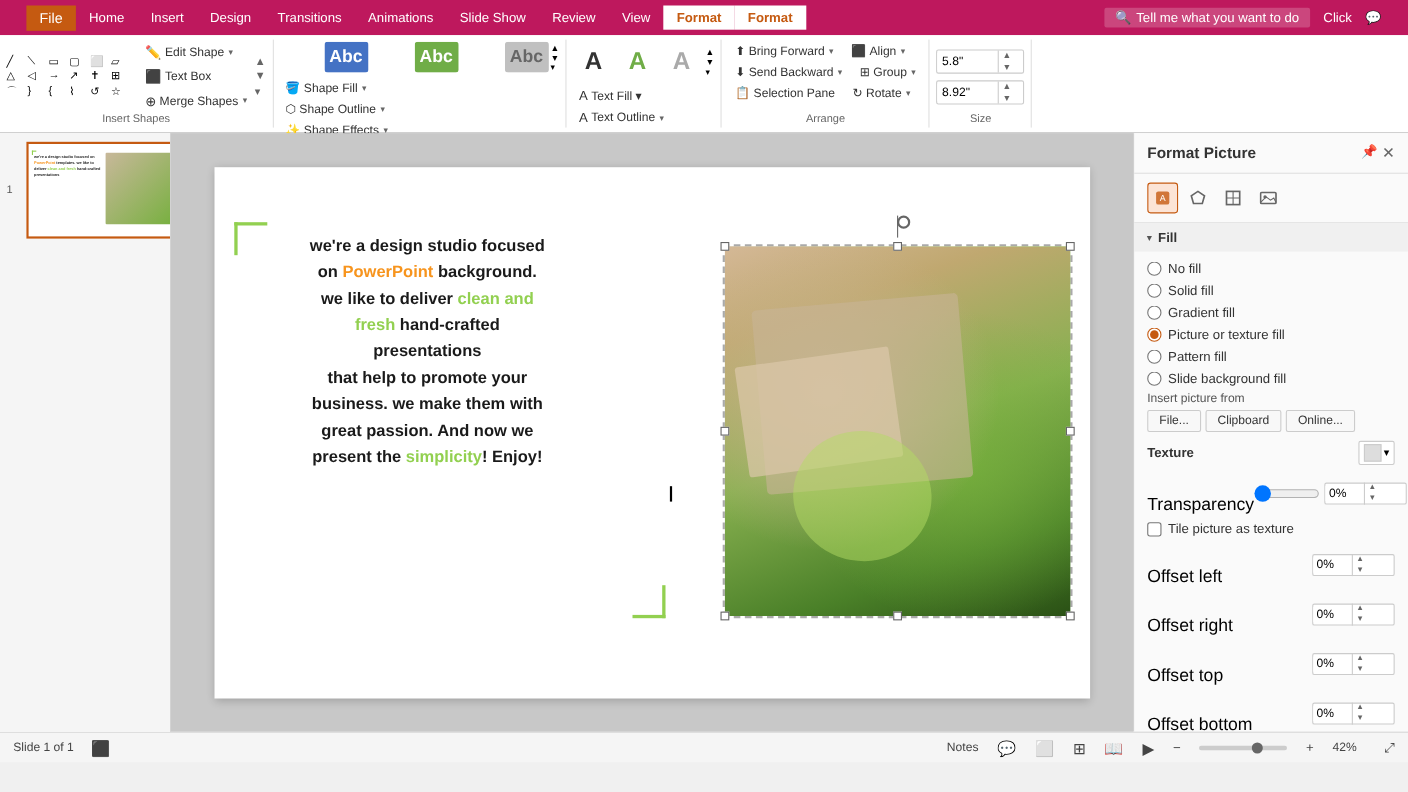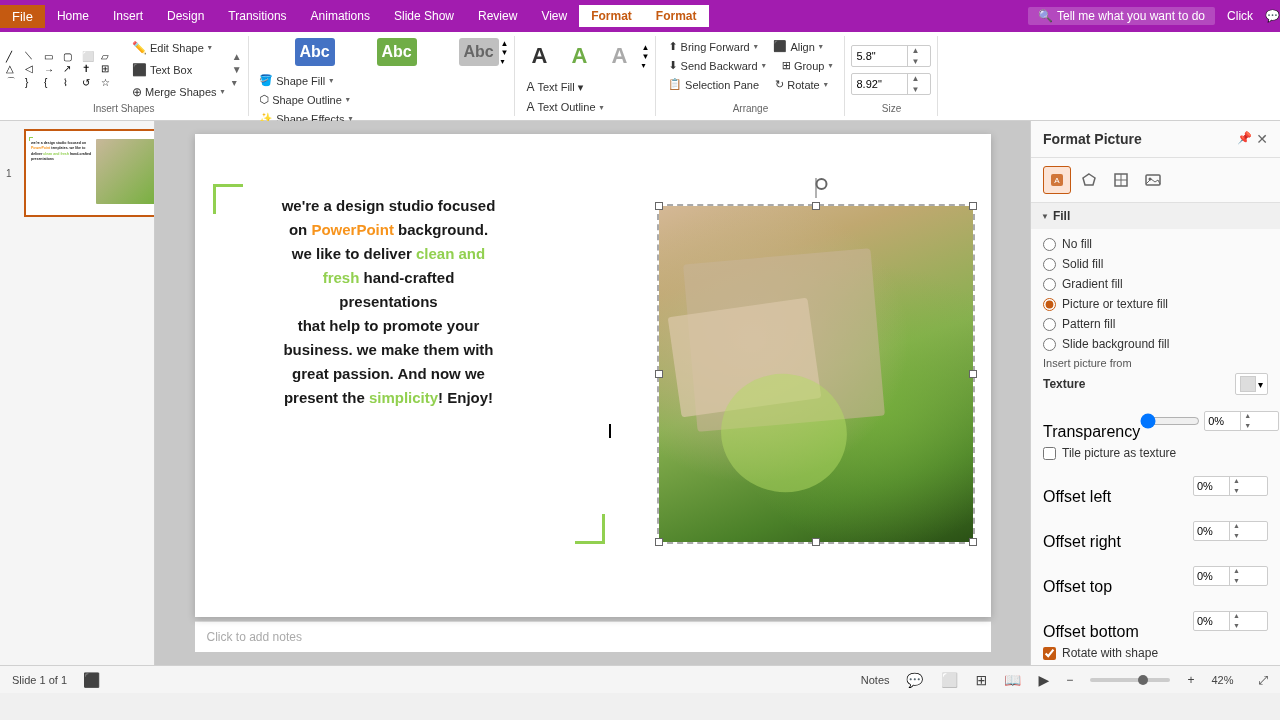--- a/index.html
+++ b/index.html
@@ -1,24 +1,24 @@
 <!DOCTYPE html>
 <html><head>
   <meta charset="utf-8">
   <style>
     * { box-sizing: border-box; margin: 0; padding: 0; font-family: 'Segoe UI', Arial, sans-serif; }
     body { background: #f0f0f0; width: 1280px; height: 720px; overflow: hidden; font-size: 12px; }
 
     
     .menubar {
-      background: #a21caf;
+      background: #be185d;
       display: flex;
       align-items: center;
       height: 32px;
-      padding: 0 0;
+      padding: 0 24px;
       color: white;
     }
     .menubar-file {
       background: #c55a11;
       padding: 4px 12px;
       font-size: 13px;
       font-weight: 500;
     }
     .menubar-item {
       padding: 4px 12px;
@@ -823,23 +823,20 @@
         <div class="sel-handle" style="top:-4px;right:-4px;"></div>
         <div class="sel-handle" style="top:50%;left:-4px;transform:translateY(-50%);"></div>
         <div class="sel-handle" style="top:50%;right:-4px;transform:translateY(-50%);"></div>
         <div class="sel-handle" style="bottom:-4px;left:-4px;"></div>
         <div class="sel-handle" style="bottom:-4px;left:50%;transform:translateX(-50%);"></div>
         <div class="sel-handle" style="bottom:-4px;right:-4px;"></div>
       </div>
 
     </div>
 
-    <div style="background:white;width:796px;margin-top:4px;padding:8px 12px;font-size:12px;color:#999;border-top:1px solid #ddd;">
-      <span style="color:#aaa;">Click to add notes</span>
-    </div>
   </div>
 
   <div class="format-panel">
     <div class="format-panel-header">
       <span class="format-panel-title">Format Picture</span>
       <div class="format-panel-icons">
         <span style="cursor:pointer;font-size:12px;color:#666;">📌</span>
         <span style="cursor:pointer;font-size:14px;color:#666;">✕</span>
       </div>
     </div>
@@ -899,20 +896,25 @@
         <div class="radio-row">
           <input type="radio" name="fill" id="pattern_fill" style="">
           <label for="pattern_fill">Pattern fill</label>
         </div>
         <div class="radio-row">
           <input type="radio" name="fill" id="slide_bg_fill" style="">
           <label for="slide_bg_fill">Slide background fill</label>
         </div>
 
         <div class="insert-picture-label">Insert picture from</div>
+        <div class="insert-picture-buttons">
+          <button class="insert-btn">File...</button>
+          <button class="insert-btn">Clipboard</button>
+          <button class="insert-btn">Online...</button>
+        </div>
 
         <div class="texture-row">
           <span class="texture-label">Texture</span>
           <div class="texture-picker">
             <span style="width:16px;height:16px;background:#ddd;border:1px solid #ccc;display:inline-block;"></span>
             <span>▾</span>
           </div>
         </div>
 
         <div class="param-row">

